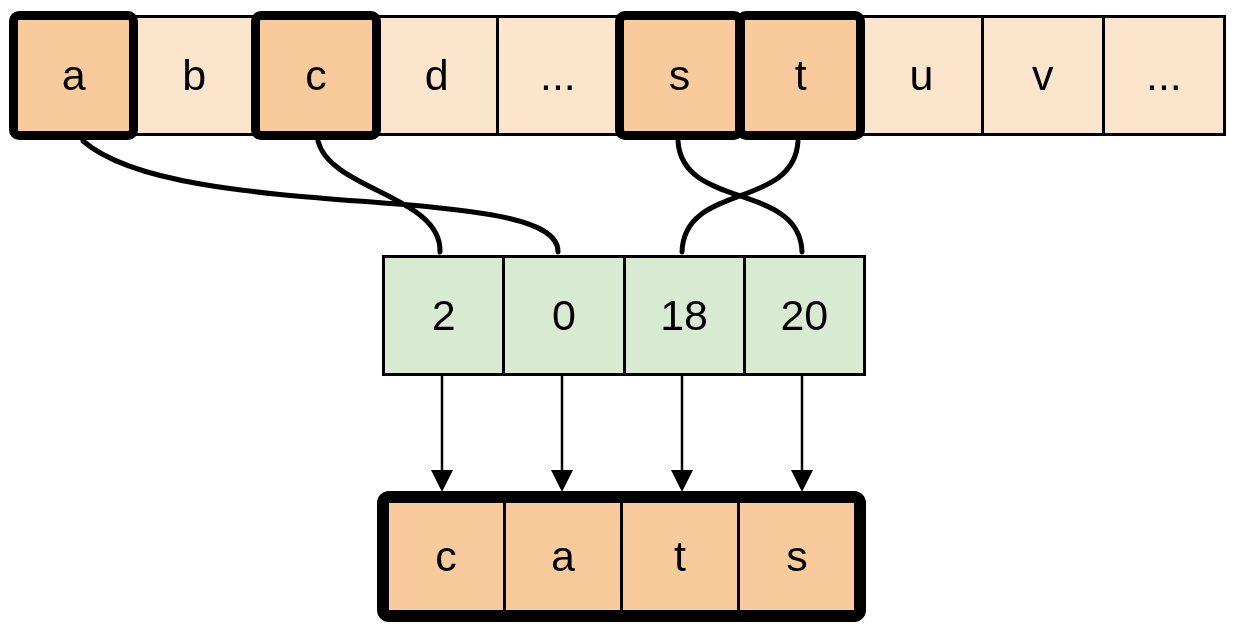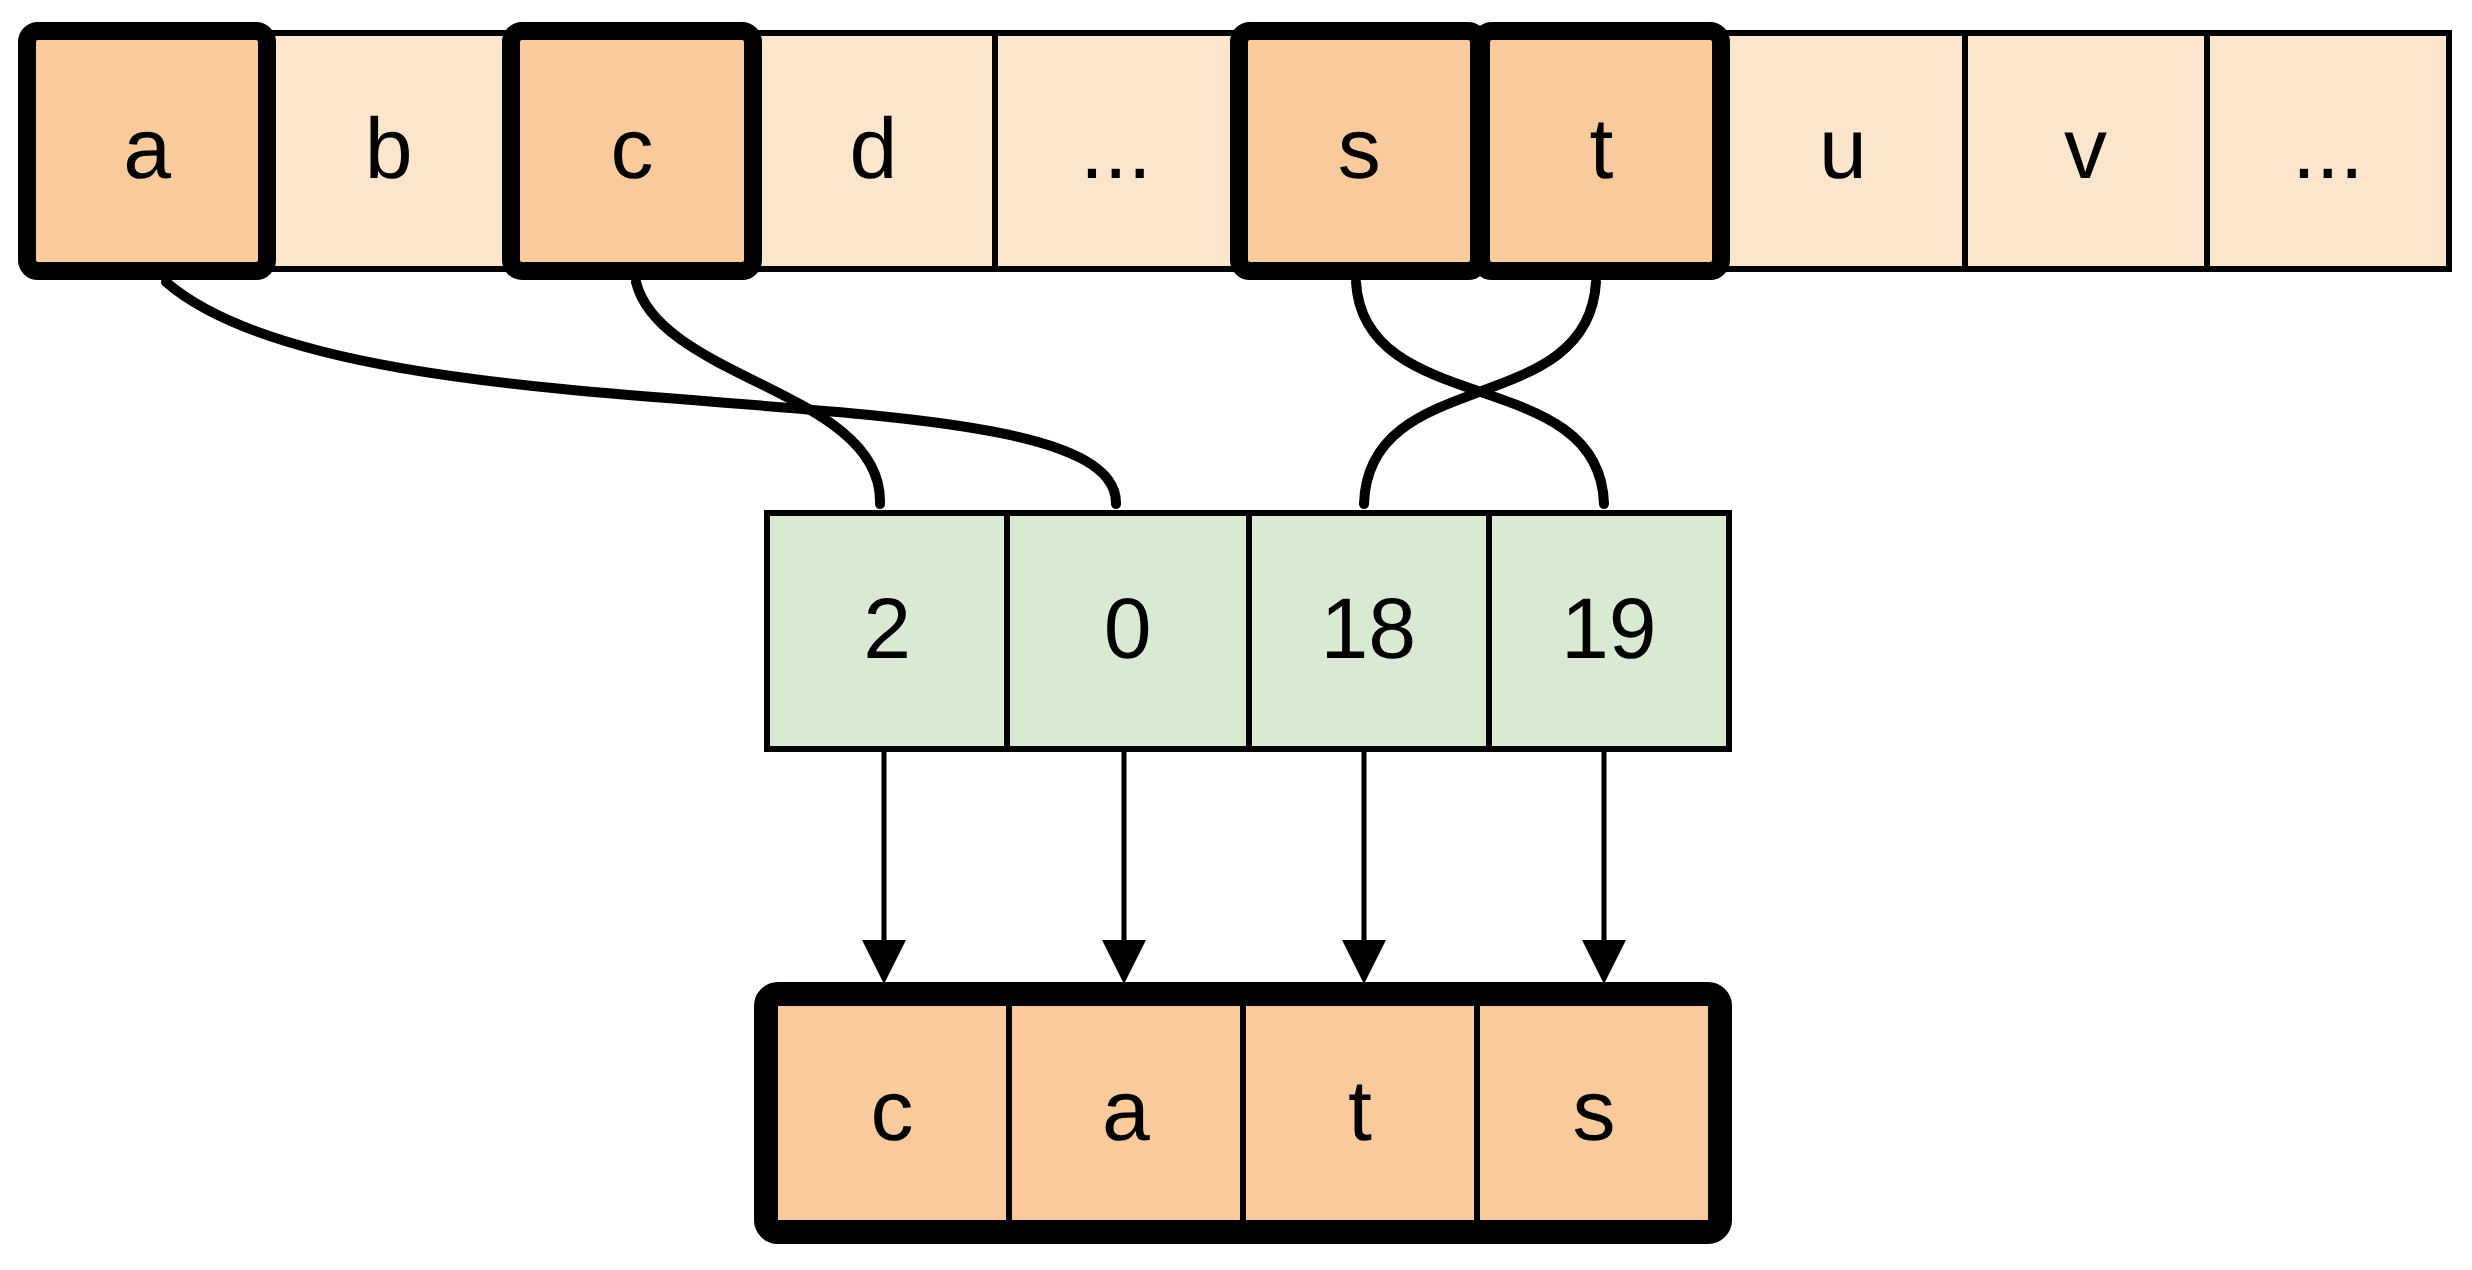--- a/index.html
+++ b/index.html
@@ -122,21 +122,21 @@
     <div class="cell alpha-hi" style="left:736.2px">t</div>
     <div class="cell alpha-plain" style="left:859.4px">u</div>
     <div class="cell alpha-plain" style="left:980.6px">v</div>
     <div class="cell alpha-plain" style="left:1101.8px">...</div>
   </div>
 
   <div>
     <div class="cell idx-cell" style="left:382px">2</div>
     <div class="cell idx-cell" style="left:502.25px">0</div>
     <div class="cell idx-cell" style="left:622.5px">18</div>
-    <div class="cell idx-cell" style="left:742.75px">19</div>
+    <div class="cell idx-cell" style="left:742.75px">20</div>
   </div>
 
   <div class="output-box">
     <div class="out-cell">c</div>
     <div class="out-cell">a</div>
     <div class="out-cell">t</div>
     <div class="out-cell">s</div>
   </div>
 
 </div>

